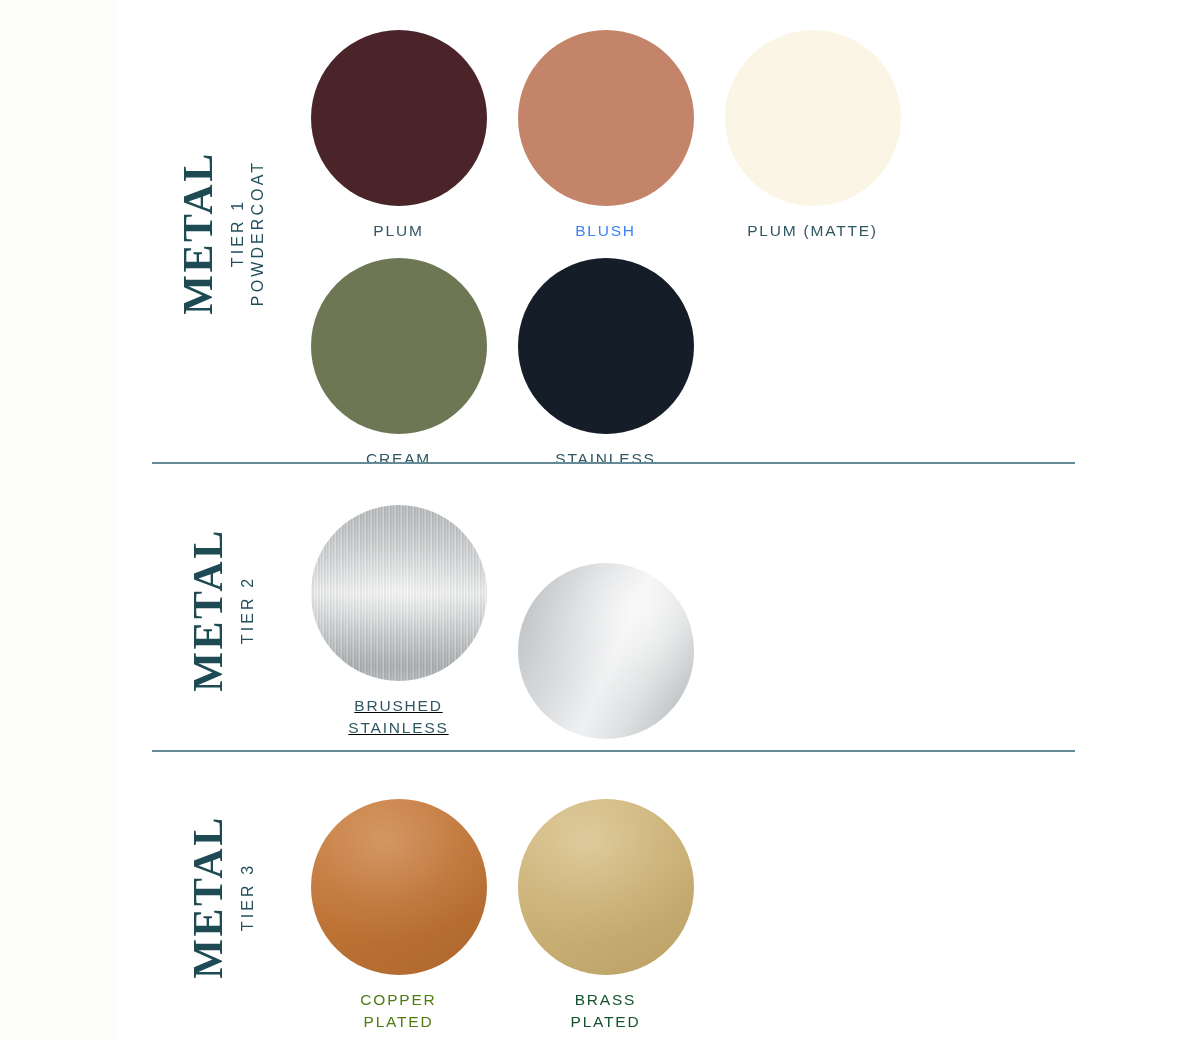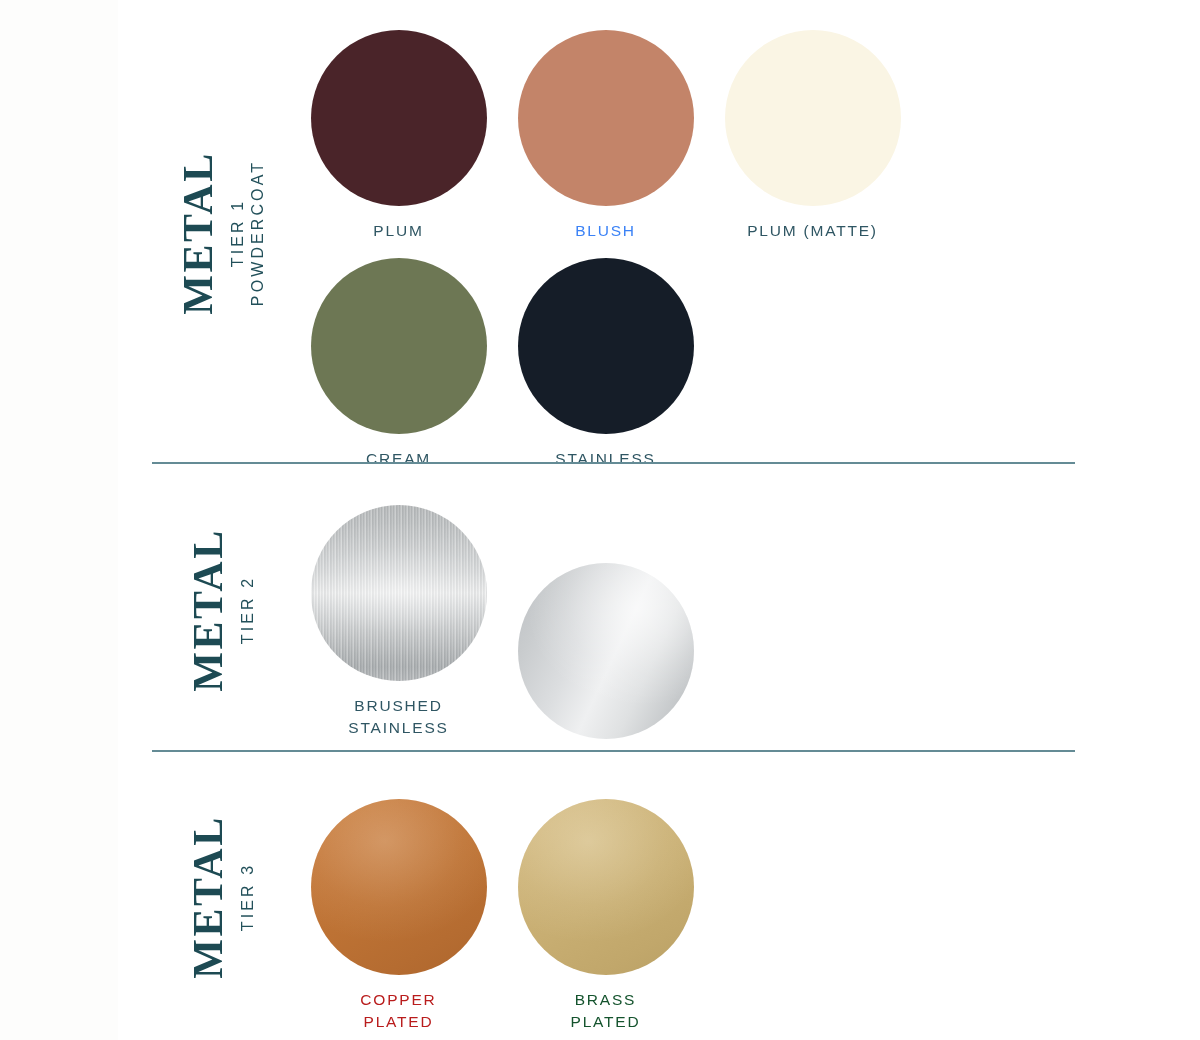--- a/index.html
+++ b/index.html
@@ -277,21 +277,21 @@
     <div class="side-label">
       <div class="side-label-inner">
         <div class="side-label-title" style="color: rgb(29, 74, 83);">METAL</div>
         <div class="side-label-sub">
           <span>TIER 2</span>
         </div>
       </div>
     </div>
 
     <div class="swatch-grid">
-      <div class="swatch-row" style="top:39px;">
+      <div class="swatch-row" style="top:39px;text-decoration:underline;">
         <div class="swatch">
           <div class="disc brushed-stainless"></div>
           <div class="swatch-name" style="color: rgb(47, 86, 99);">BRUSHED
 STAINLESS</div>
         </div>
         <div class="swatch">
           <div class="disc polished-stainless"></div>
         </div>
       </div>
     </div>
@@ -307,21 +307,21 @@
         <div class="side-label-sub">
           <span>TIER 3</span>
         </div>
       </div>
     </div>
 
     <div class="swatch-grid">
       <div class="swatch-row" style="top:45px;">
         <div class="swatch">
           <div class="disc copper-plated"></div>
-          <div class="swatch-name" style="color: #b91c1c;">COPPER
+          <div class="swatch-name" style="color: #4d7c0f;">COPPER
 PLATED</div>
         </div>
         <div class="swatch">
           <div class="disc brass-plated"></div>
           <div class="swatch-name" style="color: #14532d;">BRASS
 PLATED</div>
         </div>
       </div>
     </div>
   </section>

